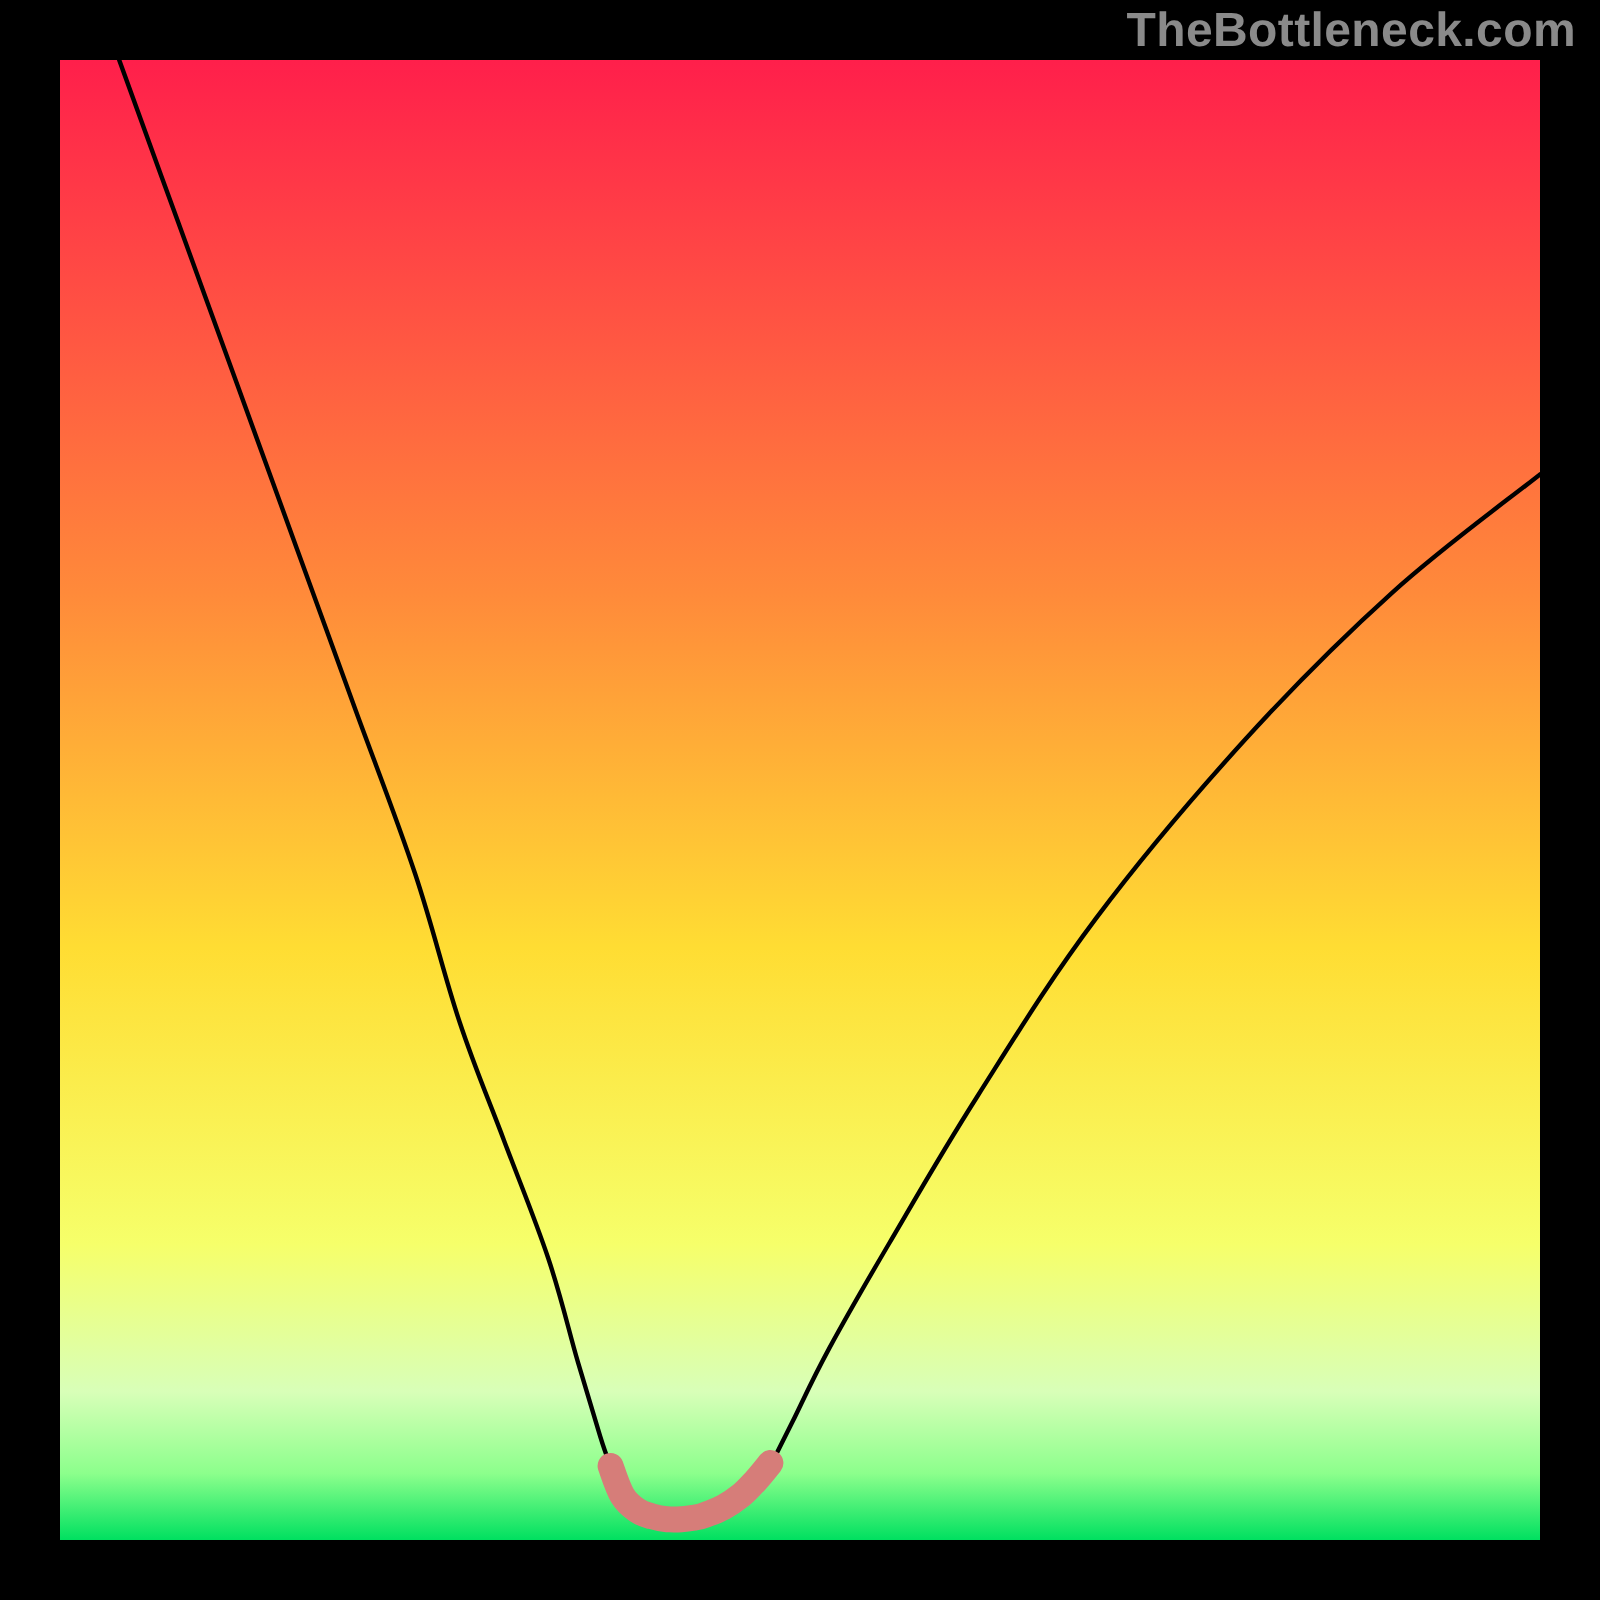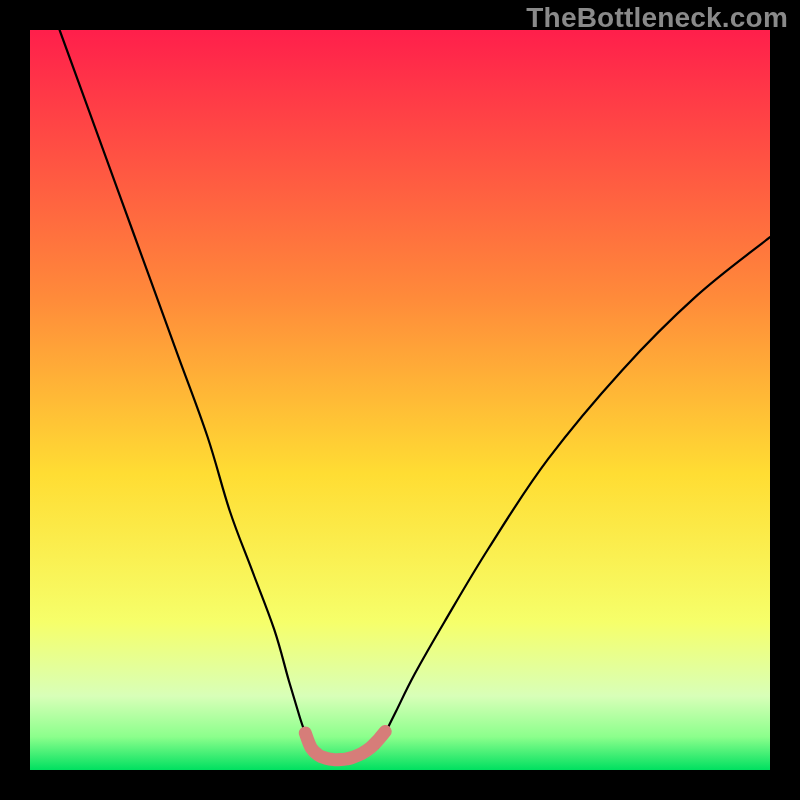--- a/index.html
+++ b/index.html
@@ -21,21 +21,21 @@
     left: 30px;
     top: 30px;
     width: 740px;
     height: 740px;
   }
   .watermark {
     position: absolute;
     top: 2px;
     right: 12px;
     font-family: Arial, Helvetica, sans-serif;
-    font-size: 28px;
+    font-size: 24px;
     font-weight: 600;
     color: #8a8a8a;
     letter-spacing: 0.2px;
   }
 </style>
 </head>
 <body>
 <div class="outer">
 
   <div class="watermark">TheBottleneck.com</div>

